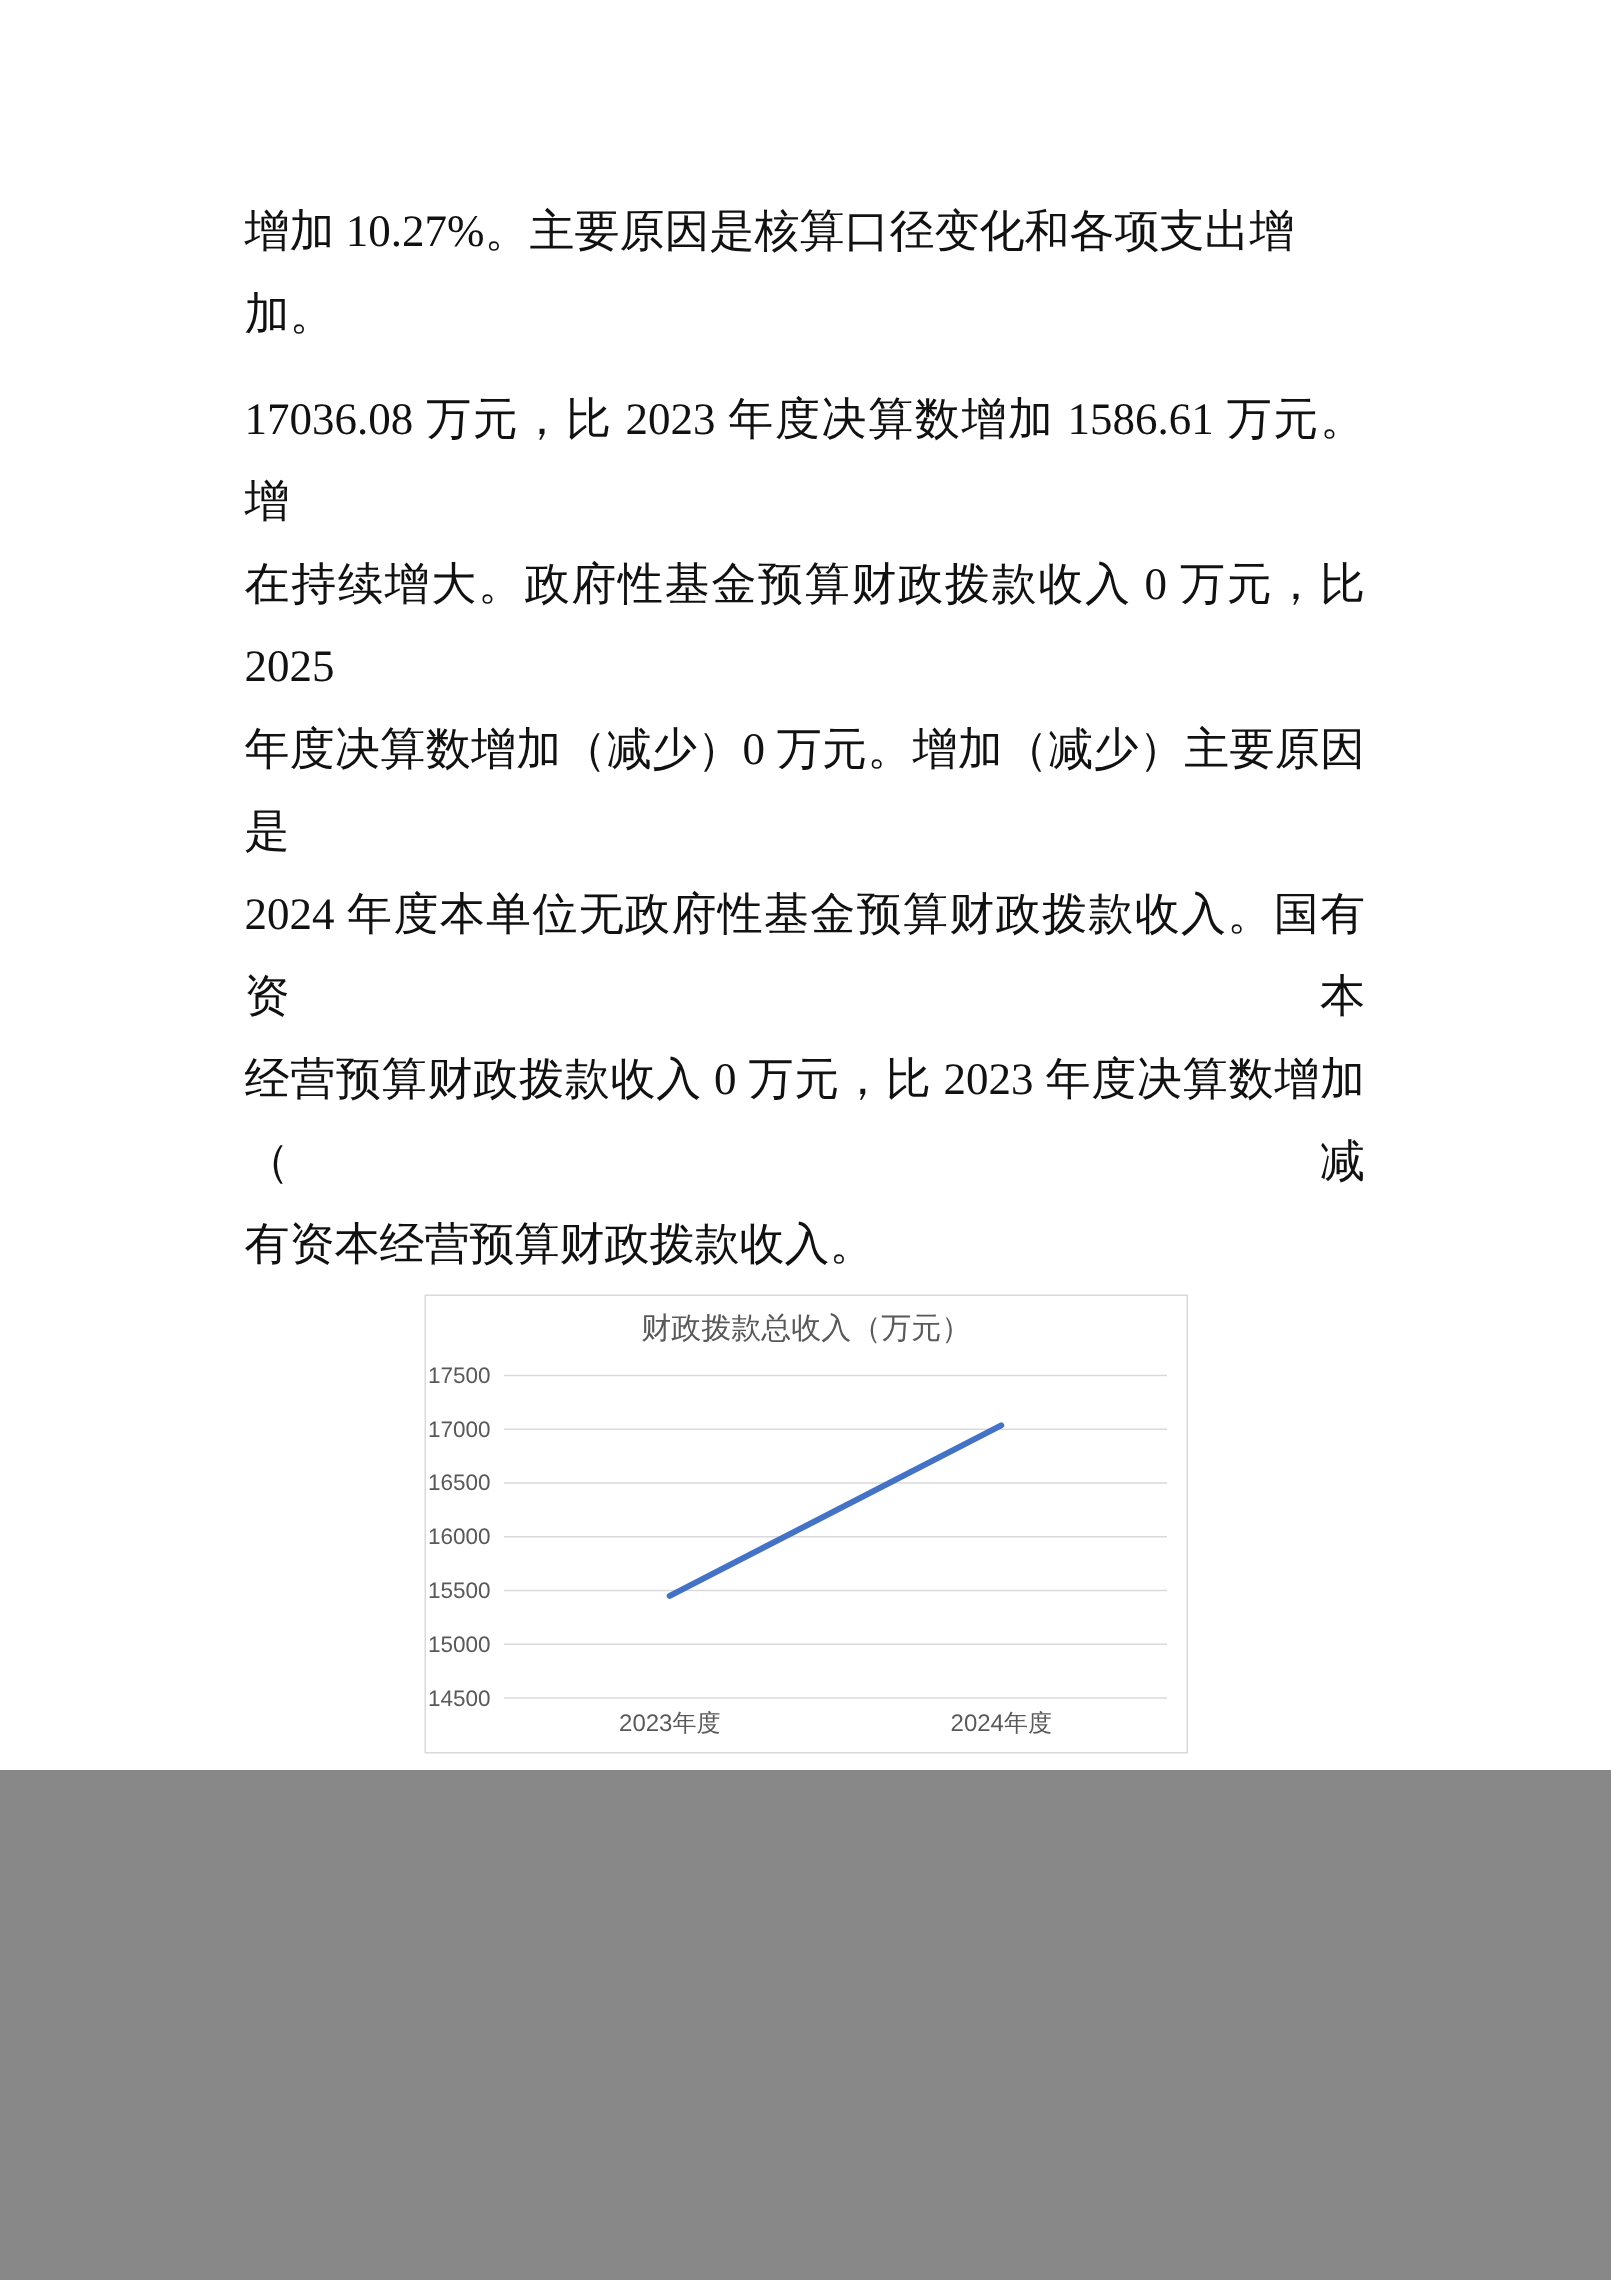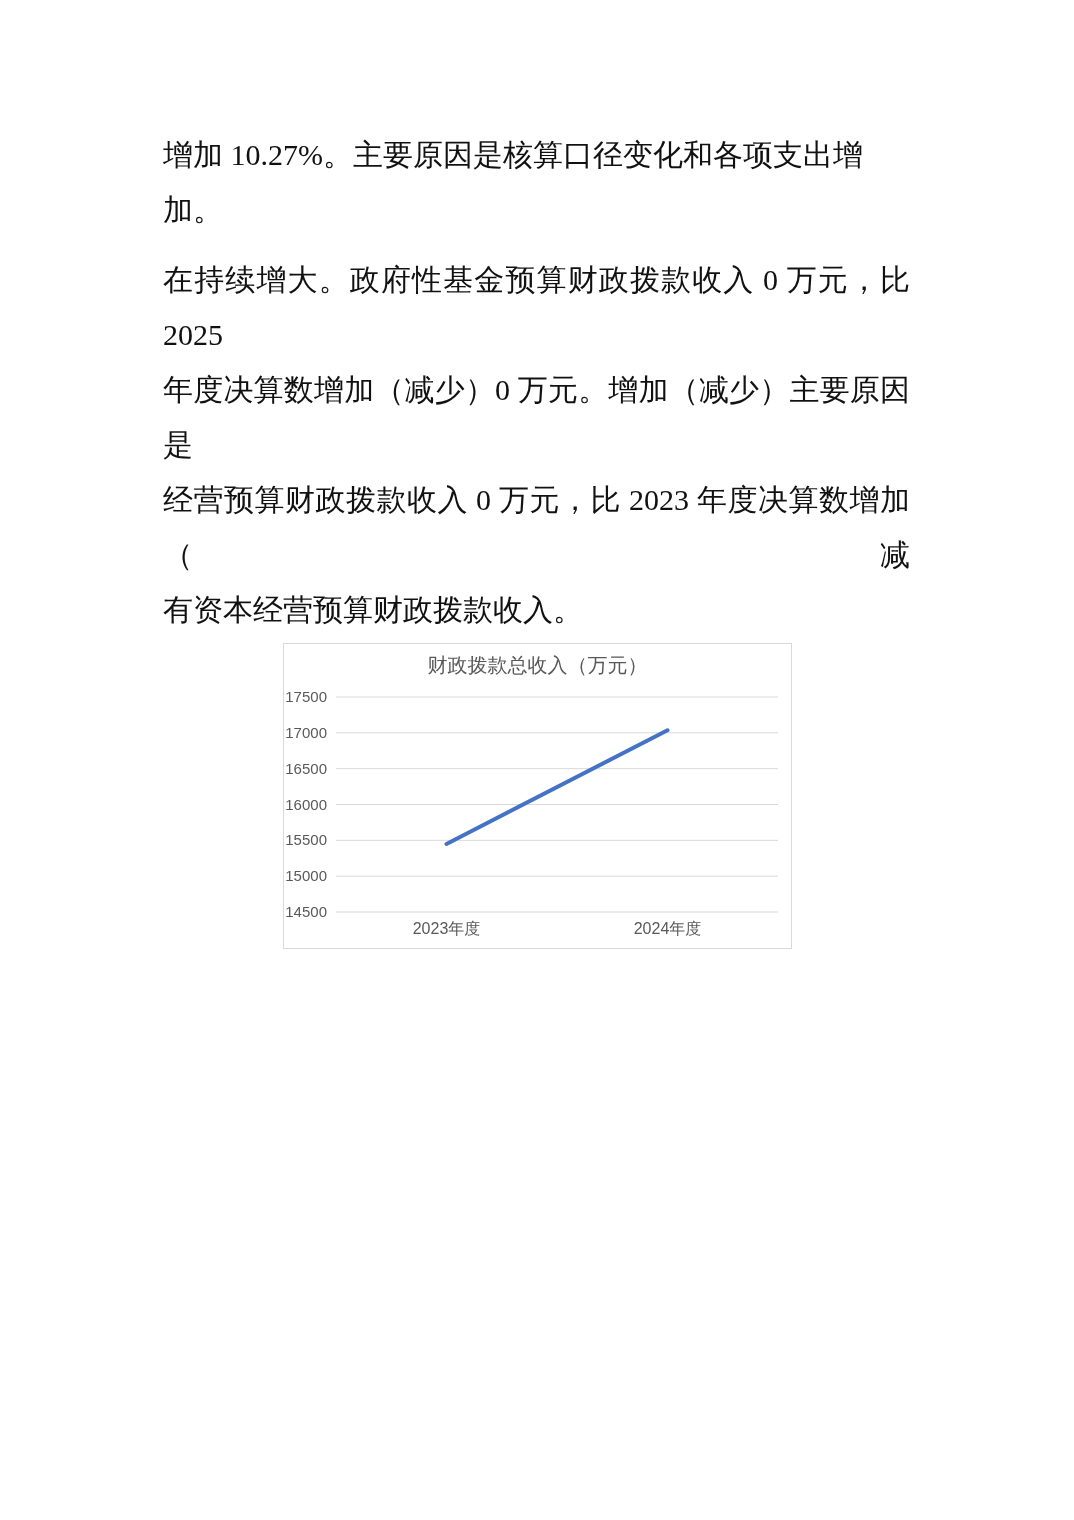--- a/index.html
+++ b/index.html
@@ -1,18 +1,18 @@
 <!DOCTYPE html>
 <html><head>
 <meta charset="utf-8">
 <style>
   html,body{margin:0;padding:0;background:#888;}
   .page{
     position:relative;
-    width:1074px;height:1520px;
+    width:1074px;height:1180px;
     margin:0 auto;
     background:#ffffff;
     font-family:"Liberation Serif", serif;
     color:#111;
     overflow:hidden;
   }
   .content{padding:127px 164px 0 163px;}
   .tline{
     font-size:30px;
     line-height:55px;
@@ -53,22 +53,24 @@
 <body>
 
 <div class="page">
   <div class="content">
 
     <div class="body-text">
         <div class="para">
           <div class="tline">增加 10.27%。主要原因是核算口径变化和各项支出增加。</div>
         </div>
         <div class="para">
+          <div class="tline fill">17036.08 万元，比 2023 年度决算数增加 1586.61 万元。增</div>
           <div class="tline fill">在持续增大。政府性基金预算财政拨款收入 0 万元，比 2025</div>
           <div class="tline fill">年度决算数增加（减少）0 万元。增加（减少）主要原因是</div>
+          <div class="tline fill">2024 年度本单位无政府性基金预算财政拨款收入。国有资本</div>
           <div class="tline fill">经营预算财政拨款收入 0 万元，比 2023 年度决算数增加（减</div>
           <div class="tline">有资本经营预算财政拨款收入。</div>
         </div>
       </div>
 
 
     <div class="chart">
       <div class="chart-title">财政拨款总收入（万元）</div>
       <svg width="507" height="304" viewBox="0 0 507 304">
           <line x1="52" x2="494" y1="53" y2="53" stroke="#D9D9D9" stroke-width="1"></line>

